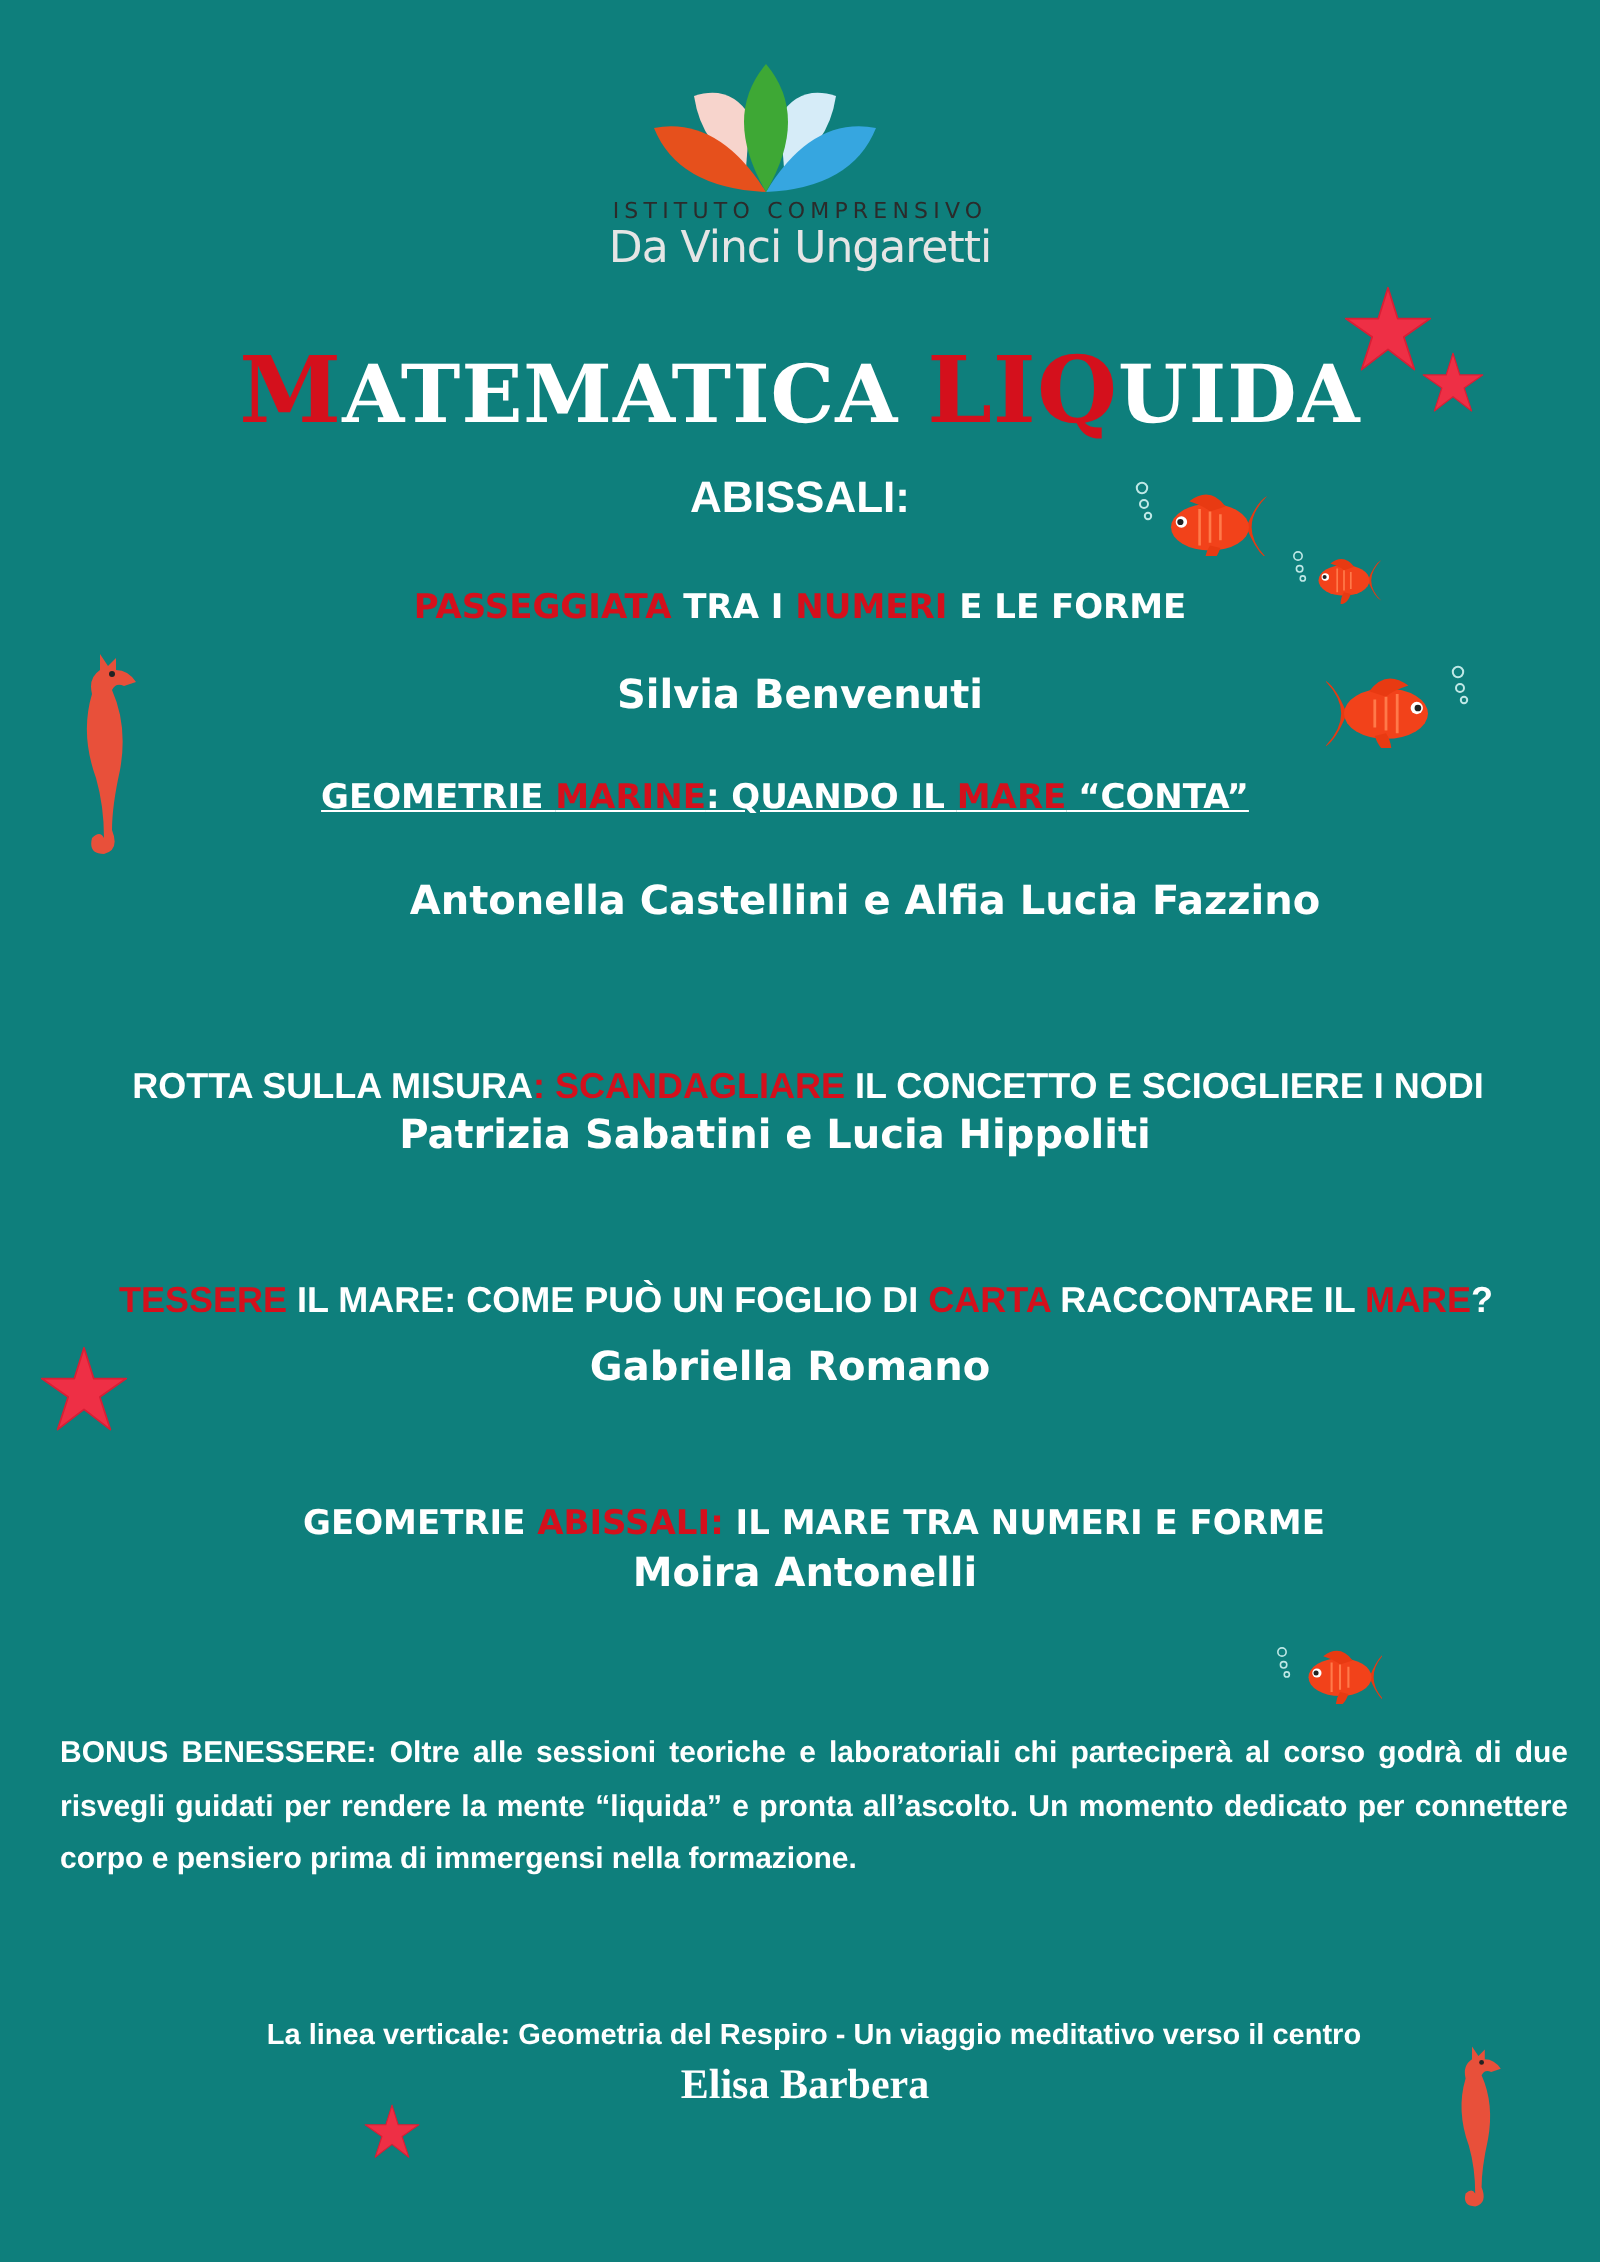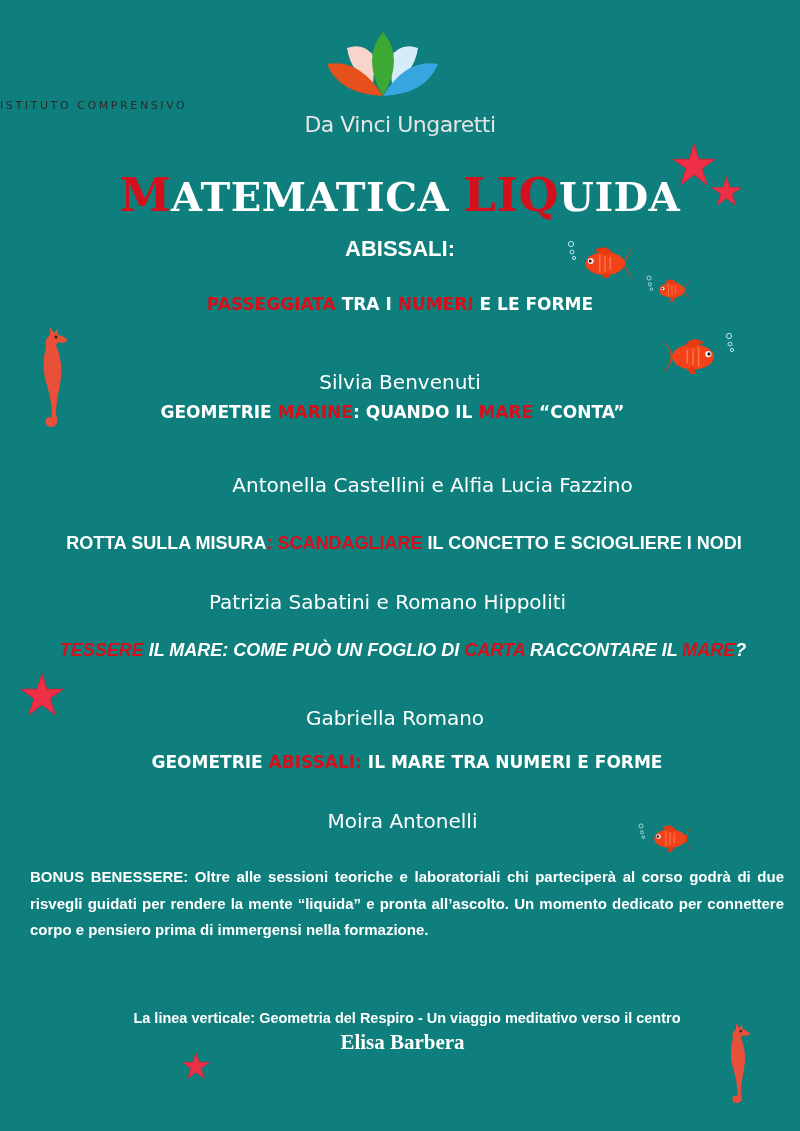--- a/index.html
+++ b/index.html
@@ -7,30 +7,30 @@
       width: 800px; height: 1131px; position: relative; overflow: hidden;
       background: #0e7f7c;
       font-family: "Liberation Sans", "DejaVu Sans", sans-serif;
       color: #ffffff;
     }
     .abs { position: absolute; }
     .center { left: 0; right: 0; text-align: center; }
     .red { color: #d4101c; }
 
     .logo { left: 325px; top: 28px; width: 115px; height: 72px; }
-    .logo-sub { top: 99px; font-size: 11px; letter-spacing: 2.6px; color: #2b2b2b; left: 0; right: 0; text-align: left; font-family: "DejaVu Sans", sans-serif; }
+    .logo-sub { top: 99px; font-size: 11px; letter-spacing: 2.6px; color: #2b2b2b; left: 0; right: 0; text-align: center; font-family: "DejaVu Sans", sans-serif; }
     .logo-name { top: 112px; font-size: 22px; color: #e5e5e5; left: 0; right: 0; text-align: center; font-family: "DejaVu Sans", sans-serif; letter-spacing: -0.5px; }
 
     .title { top: 168px; font-family: "DejaVu Serif", serif; font-weight: bold; font-size: 40px; letter-spacing: 0.5px; }
     .title .big { font-size: 46px; }
     .relatori { top: 236px; font-weight: bold; font-size: 22px; }
 
     .sess { font-weight: bold; font-size: 17px; font-family: "DejaVu Sans", sans-serif; }
     .sess-cond { font-weight: bold; font-size: 18px; font-family: "Liberation Sans", sans-serif; }
-    .speaker { font-weight: normal; font-size: 20px; font-family: "DejaVu Sans", sans-serif; margin-top: 35px; }
+    .speaker { font-weight: bold; font-size: 20px; font-family: "DejaVu Sans", sans-serif; }
 
     .bonus { left: 30px; width: 754px; top: 864px; font-size: 15px; font-weight: bold; line-height: 26.5px; text-align: justify; text-align-last: left; }
     .linea { top: 1010px; font-weight: bold; font-size: 14.5px; }
     .elisa { top: 1030px; font-weight: bold; font-size: 21px; font-family: "DejaVu Sans", sans-serif; }
 
     svg { display: block; }
   </style>
 </head>
 <body>
 
@@ -75,31 +75,31 @@
 <div class="abs center title">
   <span class="red big">M</span><span>ATEMATICA </span><span class="red big">LIQ</span><span>UIDA</span>
 </div>
 <div class="abs center relatori">ABISSALI:</div>
 
 <div class="abs center sess" style="top:294px;">
   <span class="red">PASSEGGIATA</span><span> TRA I </span><span class="red">NUMERI</span><span> E LE FORME</span>
 </div>
 <div class="abs center speaker" style="top:335px;">Silvia Benvenuti</div>
 
-<div class="abs center sess" style="top:402px; padding-right:15px;">
+<div class="abs center sess" style="top:389px; padding-right:15px;text-decoration:underline;">
   <span>GEOMETRIE </span><span class="red">MARINE</span><span>: QUANDO IL </span><span class="red">MARE</span><span> “CONTA”</span>
 </div>
 <div class="abs center speaker" style="top:438px; padding-left:65px;">Antonella Castellini e Alfia Lucia Fazzino</div>
 
 <div class="abs center sess-cond" style="top:533px; padding-left:8px;">
   <span>ROTTA SULLA MISURA</span><span class="red">: SCANDAGLIARE</span><span> IL CONCETTO E SCIOGLIERE I NODI</span>
 </div>
-<div class="abs center speaker" style="top:555px; padding-right:25px;">Patrizia Sabatini e Romano Hippoliti</div>
+<div class="abs center speaker" style="top:555px; padding-right:25px;">Patrizia Sabatini e Lucia Hippoliti</div>
 
-<div class="abs center sess-cond" style="top:640px; padding-left:6px;font-style:italic;">
+<div class="abs center sess-cond" style="top:640px; padding-left:6px;">
   <span class="red">TESSERE</span><span> IL MARE: COME PUÒ UN FOGLIO DI </span><span class="red">CARTA</span><span> RACCONTARE IL </span><span class="red">MARE</span><span>?</span>
 </div>
 <div class="abs center speaker" style="top:671px; padding-right:10px;">Gabriella Romano</div>
 
 <div class="abs center sess" style="top:752px; padding-left:14px;">
   <span>GEOMETRIE </span><span class="red">ABISSALI:</span><span> IL MARE TRA NUMERI E FORME</span>
 </div>
 <div class="abs center speaker" style="top:774px; padding-left:5px;">Moira Antonelli</div>
 
 <div class="abs bonus">BONUS BENESSERE: Oltre alle sessioni teoriche e laboratoriali chi parteciperà al corso godrà di due risvegli guidati per rendere la mente “liquida” e pronta all’ascolto. Un momento dedicato per connettere corpo e pensiero prima di immergensi nella formazione.</div>

